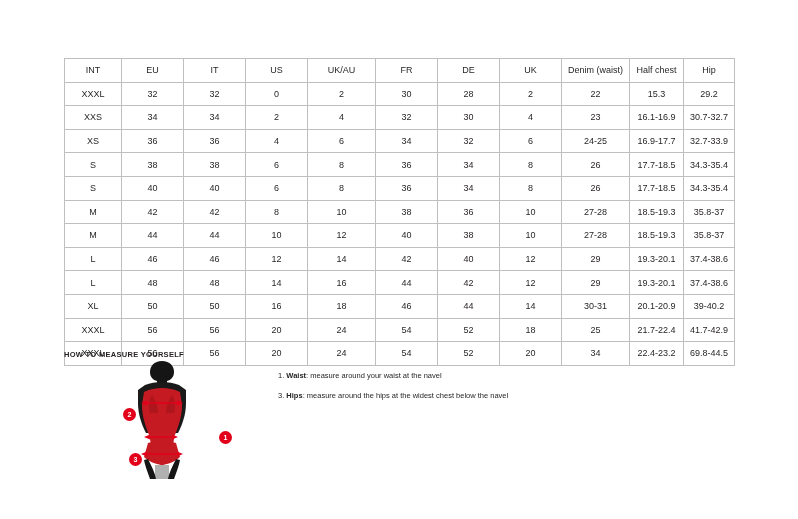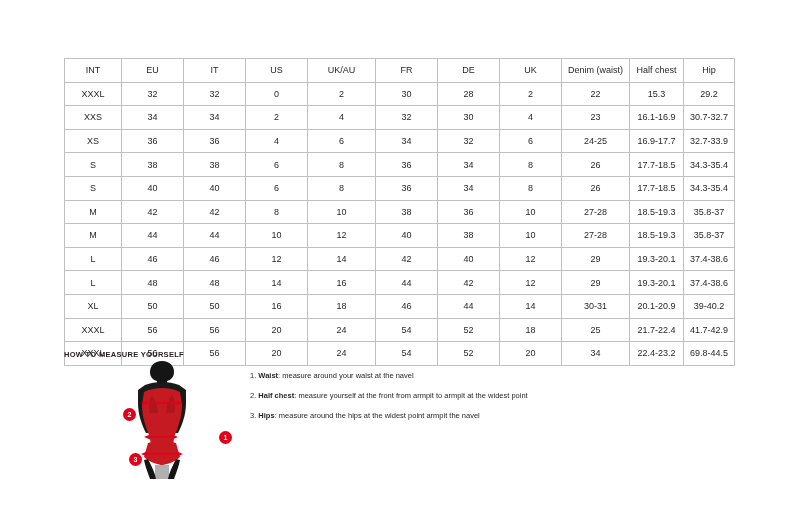--- a/index.html
+++ b/index.html
@@ -70,20 +70,21 @@
   .measure-title {
     font-size: 7.5px;
     font-weight: bold;
     letter-spacing: 0.3px;
     color: #231f20;
   }
   .measure-body {
     position: relative;
     display: flex;
     align-items: flex-start;
+    gap: 28px;
   }
   .figure-block {
     position: relative;
     width: 130px;
     height: 120px;
     margin-left: 36px;
   }
   .notes {
     margin-left: 20px;
     padding-top: 12px;
@@ -351,25 +352,21 @@
         <div class="badge badge-2">2</div>
         <div class="badge badge-3">3</div>
       </div>
 
       <div class="notes">
         <div class="note">
           <span>1.</span>
           <b>Waist</b><span>: measure around your waist at the navel</span>
         </div>
         <div class="note">
-          <span>2.</span>
-          <b>Half chest</b><span>: measure yourself at the front from armpit to armpit at the widest point</span>
-        </div>
-        <div class="note">
           <span>3.</span>
-          <b>Hips</b><span>: measure around the hips at the widest point armpit the navel</span>
+          <b>Hips</b><span>: measure around the hips at the widest chest below the navel</span>
         </div>
       </div>
 
     </div>
   </div>
 
 </div>
 
 </body></html>

